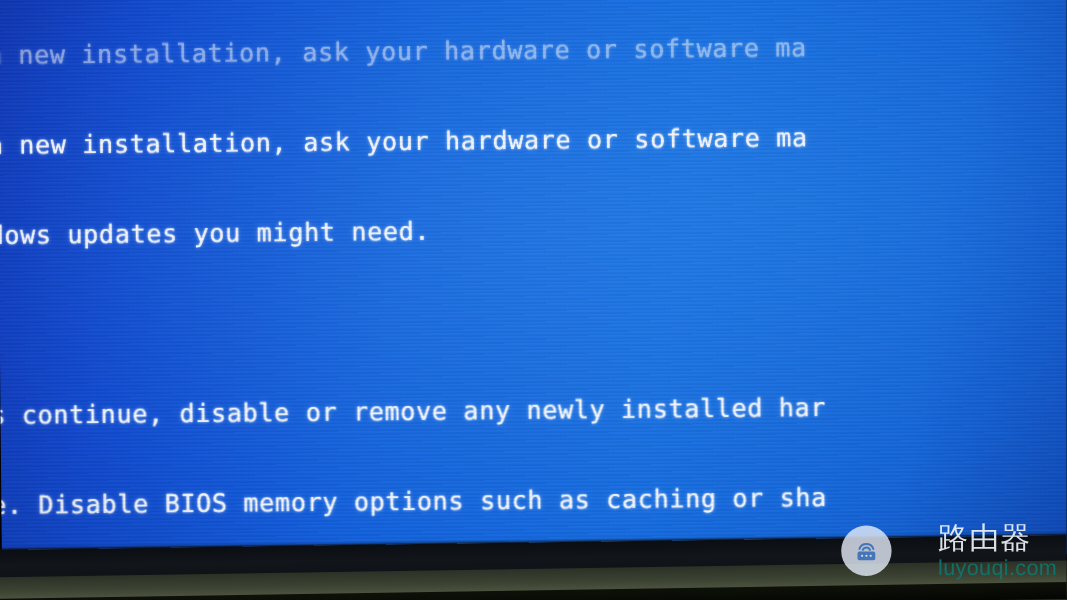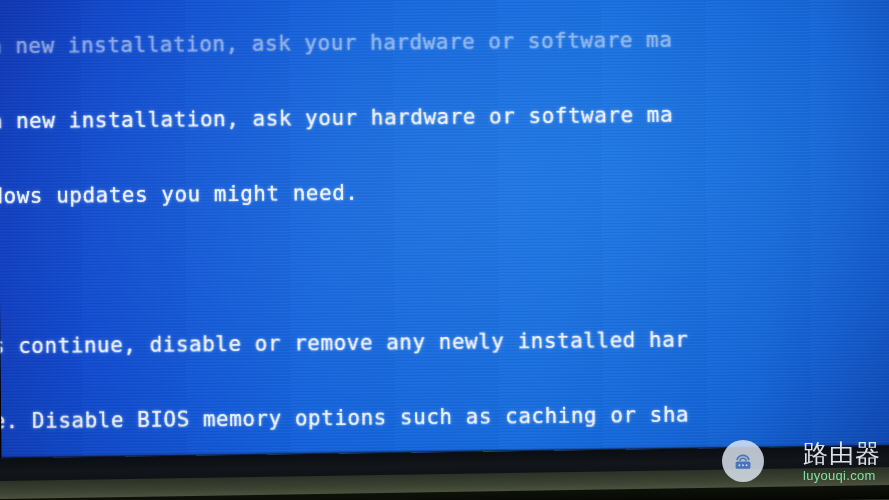--- a/index.html
+++ b/index.html
@@ -130,22 +130,22 @@
   #wm-text { line-height: 1; margin-left: 31px; }
   #wm-cn {
     font-family: "DejaVu Sans", "Liberation Sans", sans-serif;
     font-size: 25px;
     color: #eef3fb;
     letter-spacing: 1px;
     display: block;
   }
   #wm-url {
     font-family: "Liberation Sans", "DejaVu Sans", sans-serif;
-    font-size: 13px;
-    color: #86efac;
+    font-size: 18px;
+    color: #0f766e;
     letter-spacing: 0.3px;
     display: block;
     margin-top: 3px;
   }
 </style>
 </head>
 <body>
 
 <div id="stage">
 

